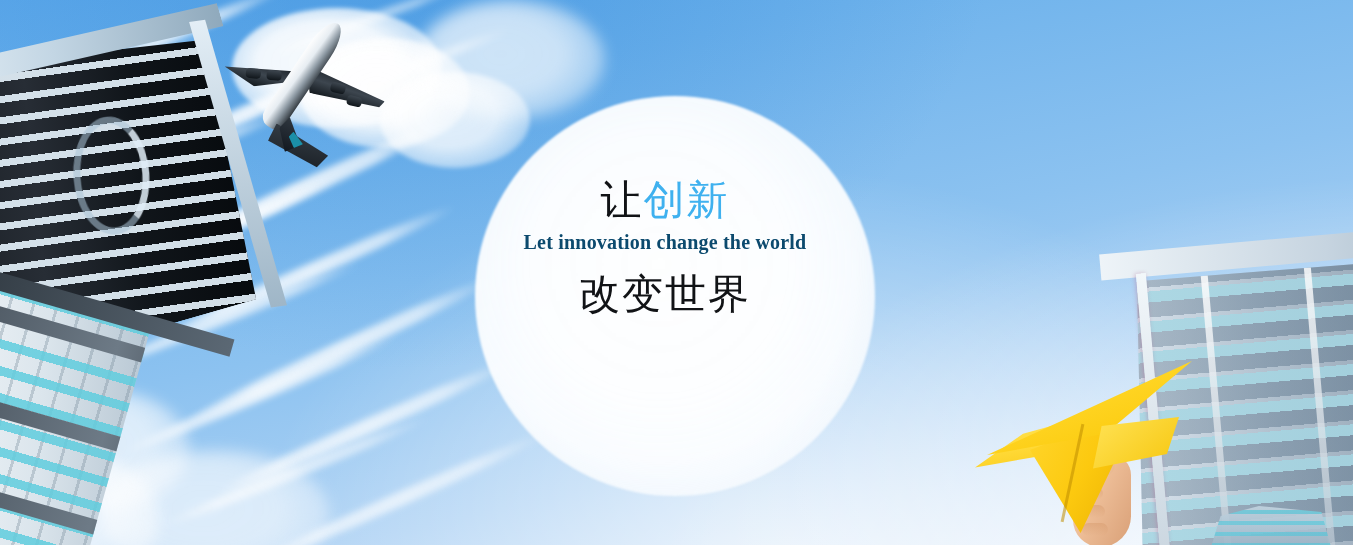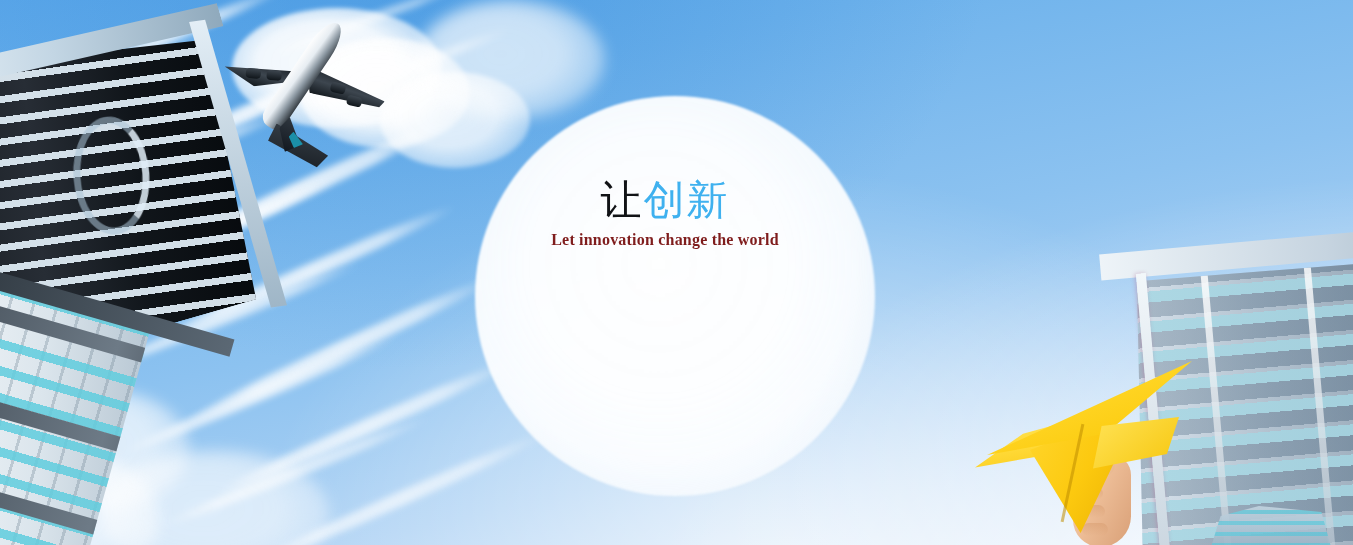--- a/index.html
+++ b/index.html
@@ -287,24 +287,24 @@
     font-size:41px;
     line-height:1.02;
     font-weight:400;
     letter-spacing:2px;
     color:#111316;
     white-space:nowrap;
   }
   .line-cn .accent{color:#3fb1ef;}
   .line-en{
     font-family:"Liberation Serif","DejaVu Serif",serif;
-    font-size:16px;
+    font-size:20px;
     font-weight:700;
     letter-spacing:.2px;
-    color:#7f1d1d;
+    color:#0c4a6e;
     margin:9px 0 20px;
     white-space:nowrap;
   }
   .line-cn.bottom{margin-top:1px;}
 </style>
 </head>
 <body>
 
 <div id="banner">
 
@@ -400,15 +400,16 @@
     <div class="pl wing-top"></div>
     <div class="pl keel"></div>
     <div class="pl crease"></div>
   </div>
 
   <div class="glow"></div>
 
   <div class="copy">
     <div class="line-cn"><span>让</span><span class="accent">创新</span></div>
     <div class="line-en">Let innovation change the world</div>
+    <div class="line-cn bottom">改变世界</div>
   </div>
 
 </div>
 
 </body></html>

